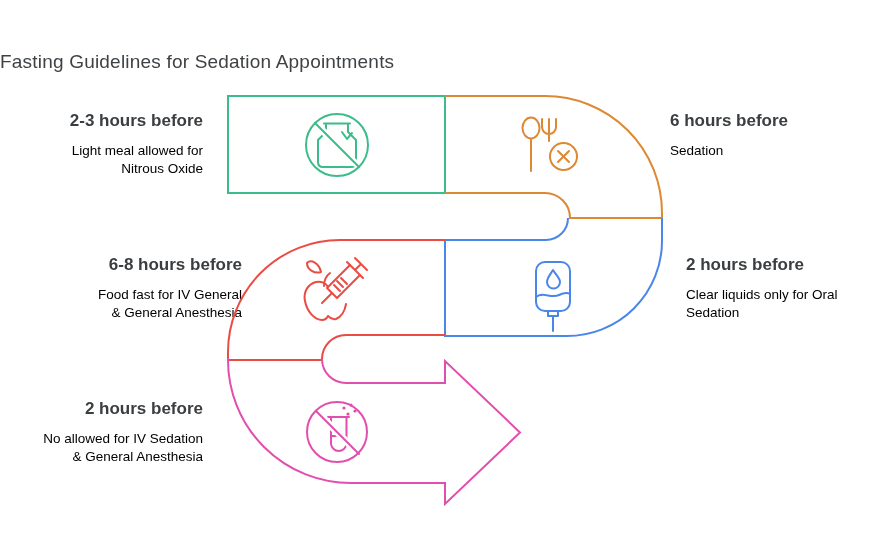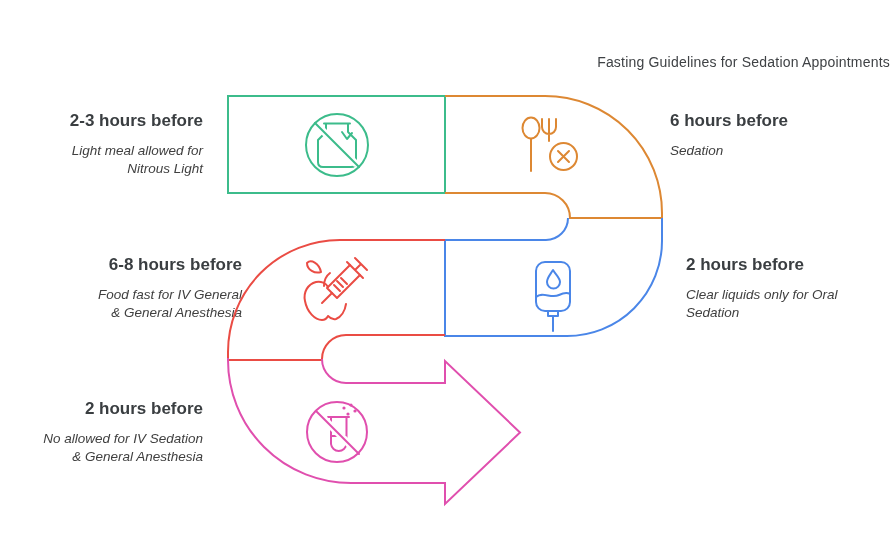--- a/index.html
+++ b/index.html
@@ -1,42 +1,42 @@
 <!DOCTYPE html>
 <html><head>
 <meta charset="utf-8">
 <style>
   html,body{margin:0;padding:0;background:#ffffff;}
   #canvas{
     position:relative;width:890px;height:554px;background:#ffffff;overflow:hidden;
     font-family:"Liberation Sans", sans-serif;
   }
   .title{
-    position:absolute;left:0;top:50px;width:890px;text-align:right;
-    font-size:14px;line-height:24px;color:#3f4245;letter-spacing:.2px;
+    position:absolute;left:0;top:50px;width:890px;text-align:left;
+    font-size:19px;line-height:24px;color:#3f4245;letter-spacing:.2px;
   }
   .label{position:absolute;white-space:nowrap;}
   .label.left{text-align:right;}
   .label.right{text-align:left;}
   .time{font-size:17px;line-height:20px;font-weight:700;color:#3a3e41;}
-  .desc{margin-top:11px;font-size:13.5px;line-height:18px;color:#404040;font-style:italic;}
+  .desc{margin-top:11px;font-size:13.5px;line-height:18px;color:#000000;}
   svg{position:absolute;left:0;top:0;}
 </style>
 </head>
 <body>
 
 <div id="canvas">
 
   <div class="title">Fasting Guidelines for Sedation Appointments</div>
 
   <div class="label left" style="right:687px;top:111px">
     <div class="time">2-3 hours before</div>
     <div class="desc">
       <div>Light meal allowed for</div>
-      <div>Nitrous Light</div>
+      <div>Nitrous Oxide</div>
     </div>
   </div>
 
   <div class="label right" style="left:670px;top:111px">
     <div class="time">6 hours before</div>
     <div class="desc">
       <div>Sedation</div>
     </div>
   </div>
 

